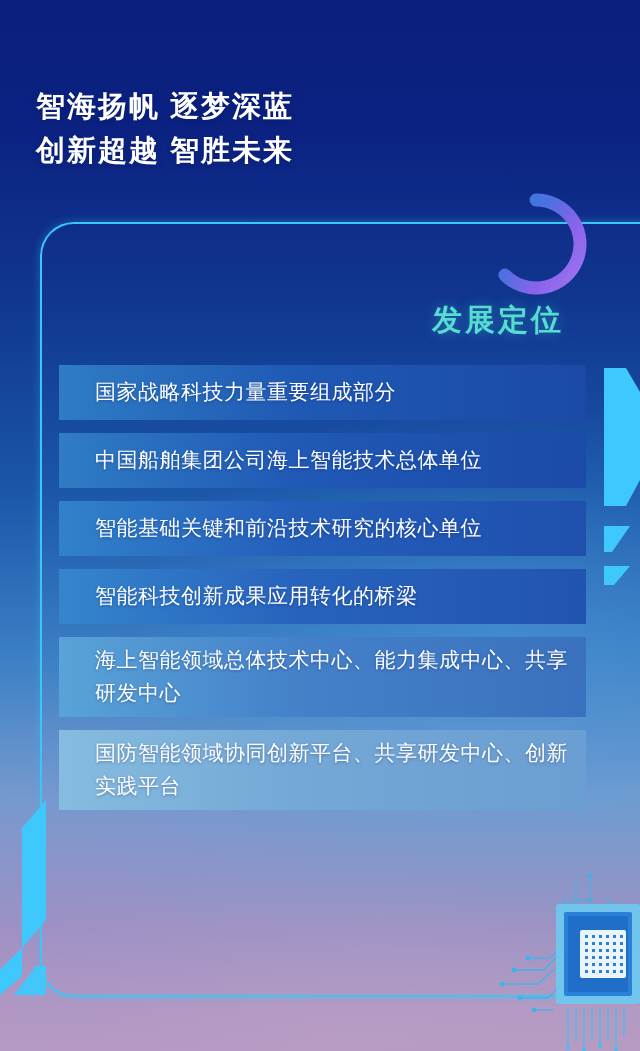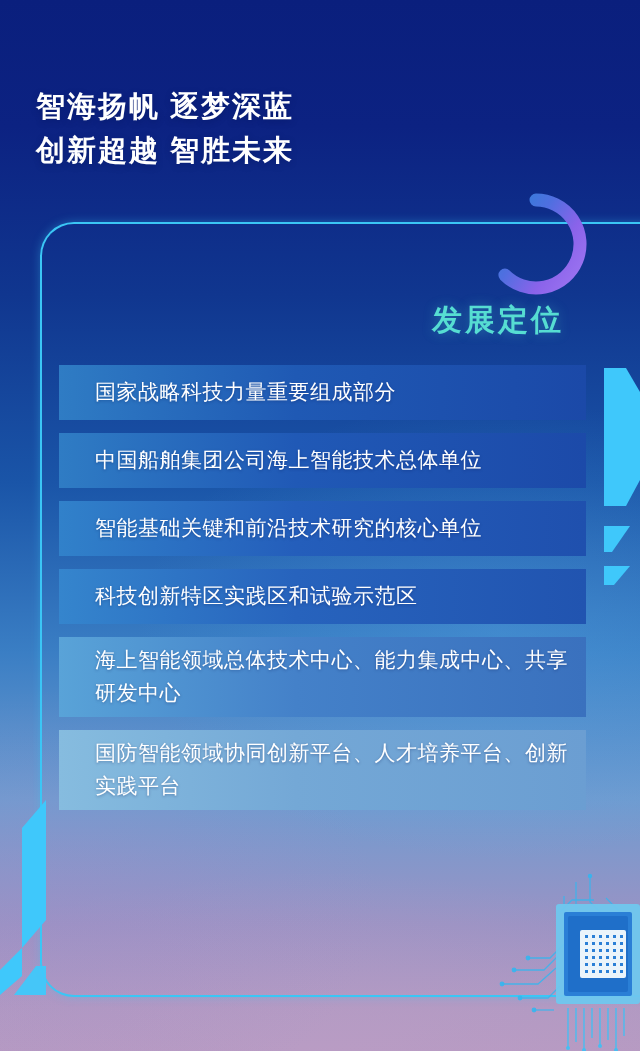--- a/index.html
+++ b/index.html
@@ -188,27 +188,27 @@
     <div class="row one r1">
         <span class="txt">国家战略科技力量重要组成部分</span>
       </div>
     <div class="row one r2">
         <span class="txt">中国船舶集团公司海上智能技术总体单位</span>
       </div>
     <div class="row one r4">
         <span class="txt">智能基础关键和前沿技术研究的核心单位</span>
       </div>
     <div class="row one r5">
-        <span class="txt">科技创新特区实践区和试验示范区</span>
+        <span class="txt">智能科技创新成果应用转化的桥梁</span>
       </div>
     <div class="row two r7">
         <span class="txt">海上智能领域总体技术中心、能力集成中心、共享研发中心</span>
       </div>
     <div class="row two r8">
-        <span class="txt">国防智能领域协同创新平台、人才培养平台、创新实践平台</span>
+        <span class="txt">国防智能领域协同创新平台、共享研发中心、创新实践平台</span>
       </div>
   </div>
 
   <svg class="chip-deco" viewBox="0 0 172 179">
     <g stroke="#35b6f0" stroke-width="1.3" fill="none" opacity="0.85">
       <path d="M108 10 L108 46"></path>
       <path d="M122 4 L122 30 L140 48"></path>
       <path d="M96 24 L96 52"></path>
       <path d="M60 86 L82 86 L96 72"></path>
       <path d="M46 98 L76 98 L90 84"></path>

